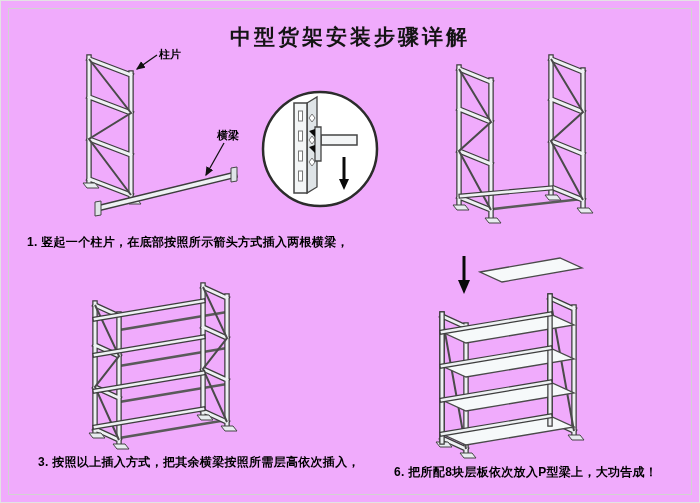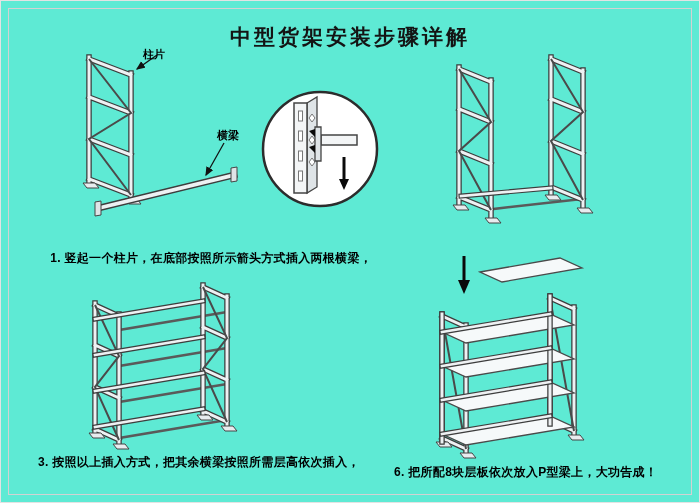--- a/index.html
+++ b/index.html
@@ -1,17 +1,17 @@
 <!DOCTYPE html>
 <html><head>
 <meta charset="utf-8">
 <style>
   * { margin:0; padding:0; box-sizing:border-box; }
   body { background:#f5f5f5; font-family:"Liberation Sans","DejaVu Sans",sans-serif; }
-  .page { position:relative; width:700px; height:503px; background:#5eead4; margin:0 auto;
+  .page { position:relative; width:700px; height:503px; background:#f0abfc; margin:0 auto;
           overflow:hidden; border:1px solid #e3e3e3; }
   .inner-frame { position:absolute; inset:7px; border:1px solid #d2d2d2; pointer-events:none; }
   .title { position:absolute; top:22px; left:0; width:100%; text-align:center;
            font-size:21px; font-weight:bold; letter-spacing:3px; color:#141414;
            font-family:"Liberation Serif","DejaVu Serif",serif; }
   .fig { position:absolute; }
   .caption { position:absolute; font-size:12px; font-weight:bold; color:#000; letter-spacing:.3px; }
   .part-label { position:absolute; font-size:11px; font-weight:bold; color:#000; white-space:nowrap; }
   svg { display:block; overflow:visible; }
   .outer  { stroke:#3d3d3d; stroke-width:5.5; fill:none; stroke-linecap:square; }
@@ -58,21 +58,21 @@
         <path class="outerB" d="M68 163L203 130"></path>
         <path class="innerB" d="M68 163L203 130"></path>
         <polygon class="tab" points="64,157 70,156 70,170 64,171"></polygon>
         <polygon class="tab" points="200,123 206,122 206,136 200,137"></polygon>
       </g>
       <g>
         <line class="leader" x1="126" y1="10" x2="106" y2="24" marker-end="url(#ah1)"></line>
         <line class="leader" x1="193" y1="98" x2="175" y2="130" marker-end="url(#ah1)"></line>
       </g>
     </svg>
-    <div class="part-label" style="left:112px; top:2px;">柱片</div>
+    <div class="part-label" style="left:128px; top:2px;">柱片</div>
     <div class="part-label" style="left:186px; top:83px;">横梁</div>
   </div>
 
   <div class="fig" style="left:253px; top:86px; width:132px; height:128px;">
     <svg width="132" height="128" viewBox="0 0 132 128">
       <circle cx="66" cy="62" r="57" fill="#fff" stroke="#2c2c2c" stroke-width="2.5"></circle>
       <g>
         <polygon class="detail-side" points="53,16 63,10 63,100 53,106"></polygon>
         <rect class="detail-part" x="40" y="16" width="13" height="90"></rect>
         <rect class="slot" x="44.5" y="24" width="4" height="10"></rect>
@@ -171,16 +171,16 @@
       <g>
         <polygon class="panel" points="74,18 154,4 176,14 96,28"></polygon>
       </g>
       <g>
         <line class="arrow-bold" x1="58" y1="2" x2="58" y2="28"></line>
         <polygon class="arrow-head" points="52,26 64,26 58,40"></polygon>
       </g>
     </svg>
   </div>
 
-  <div class="caption" style="left:26px; top:249px; width:345px;text-align:right;">1. 竖起一个柱片，在底部按照所示箭头方式插入两根横梁，</div>
+  <div class="caption" style="left:26px; top:233px; width:345px;">1. 竖起一个柱片，在底部按照所示箭头方式插入两根横梁，</div>
   <div class="caption" style="left:37px; top:453px; width:365px;">3. 按照以上插入方式，把其余横梁按照所需层高依次插入，</div>
   <div class="caption" style="left:393px; top:463px; width:300px;">6. 把所配8块层板依次放入P型梁上，大功告成！</div>
 </div>
 
 </body></html>

